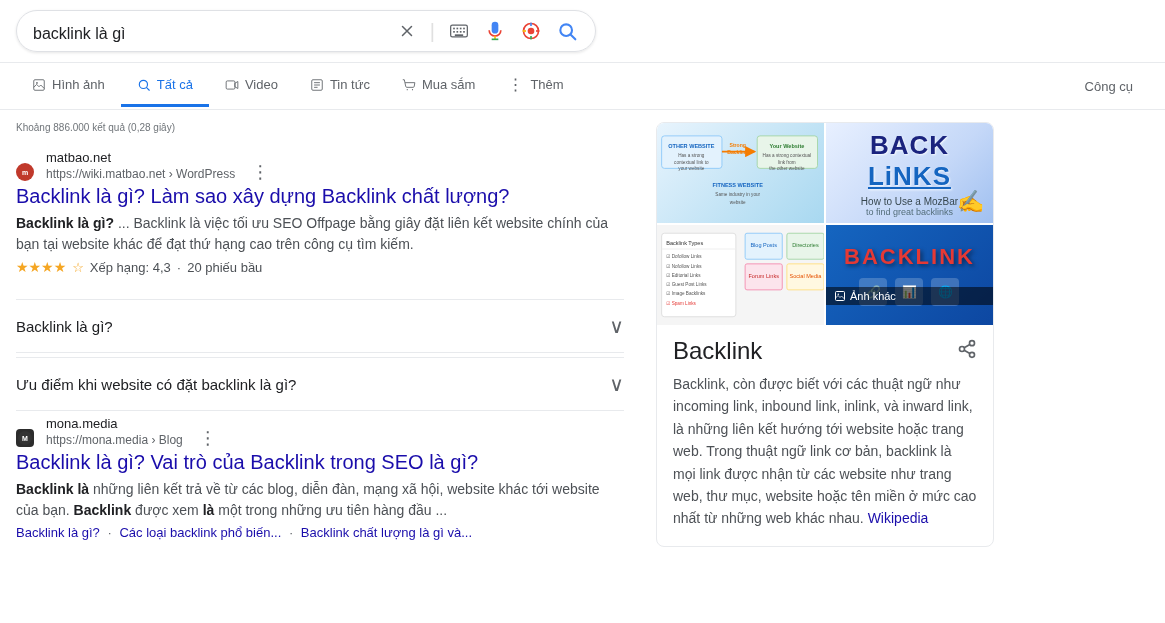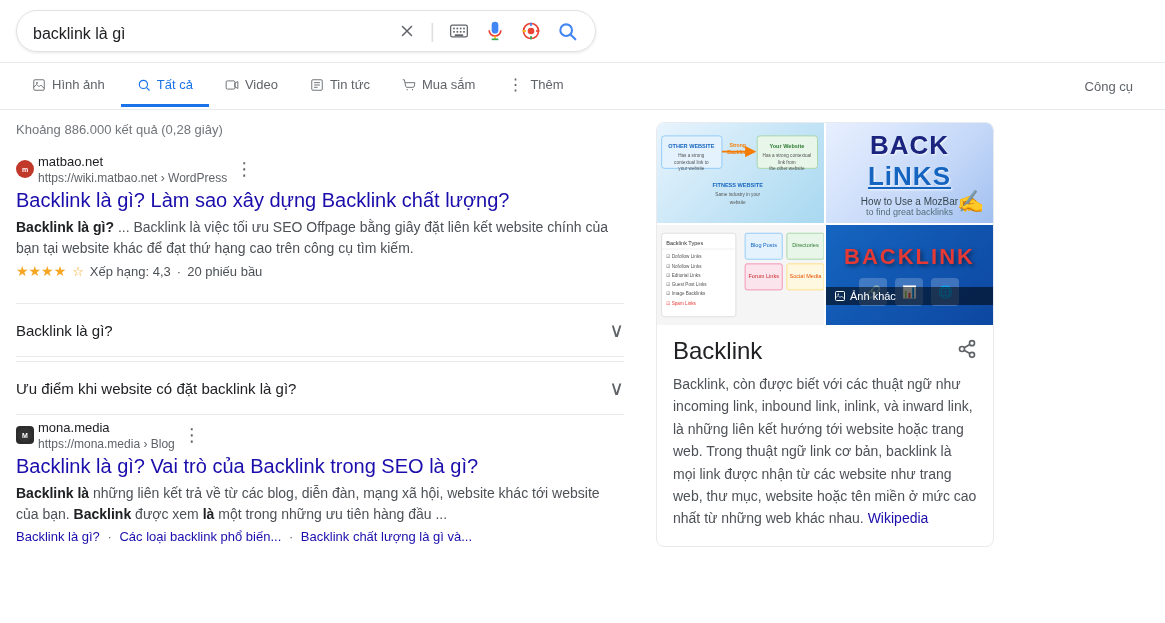--- a/index.html
+++ b/index.html
@@ -83,33 +83,33 @@
     }
 
     
     .left-col {
       flex: 1;
       max-width: 640px;
       padding: 12px 16px;
     }
 
     .result-count {
-      font-size: 13px;
+      font-size: 10px;
       color: #70757a;
       margin-bottom: 16px;
     }
 
     
     .result-item {
       margin-bottom: 24px;
     }
     .result-source {
       display: flex;
-      align-items: center;
-      gap: 4px;
+      align-items: flex-end;
+      gap: 12px;
       margin-bottom: 2px;
     }
     .result-favicon {
       width: 18px;
       height: 18px;
       border-radius: 50%;
       background: #c0392b;
       display: flex;
       align-items: center;
       justify-content: center;

